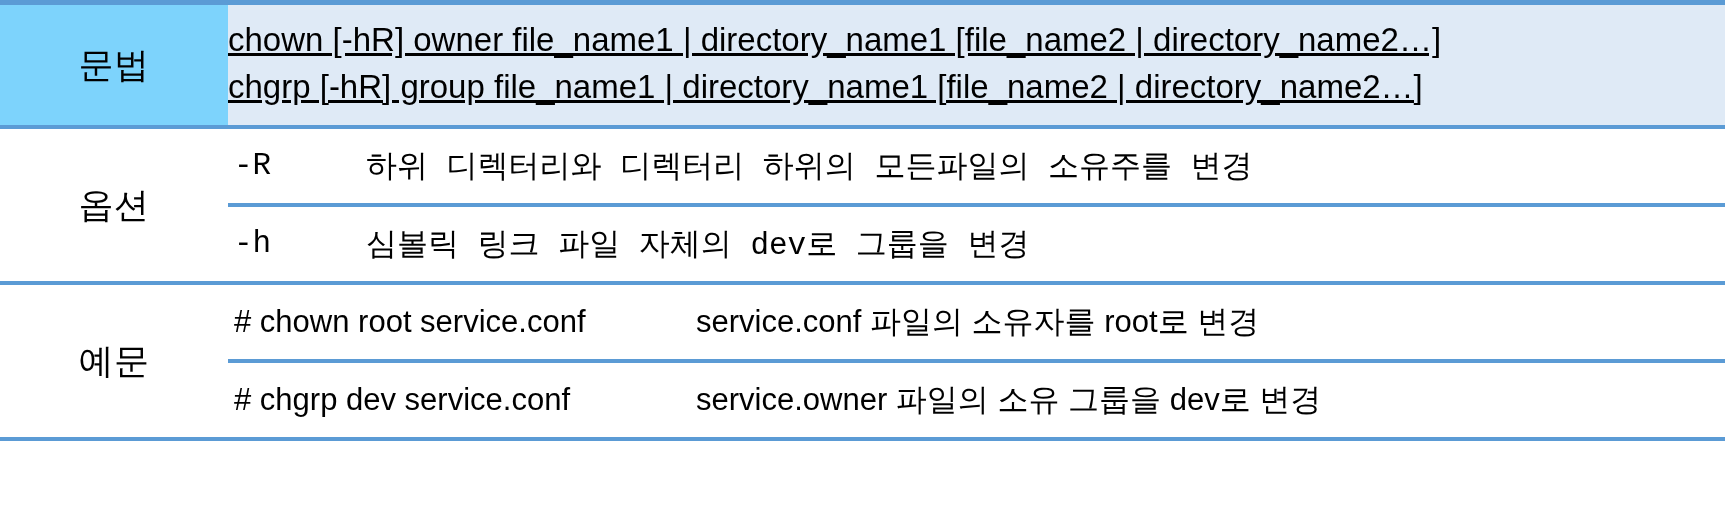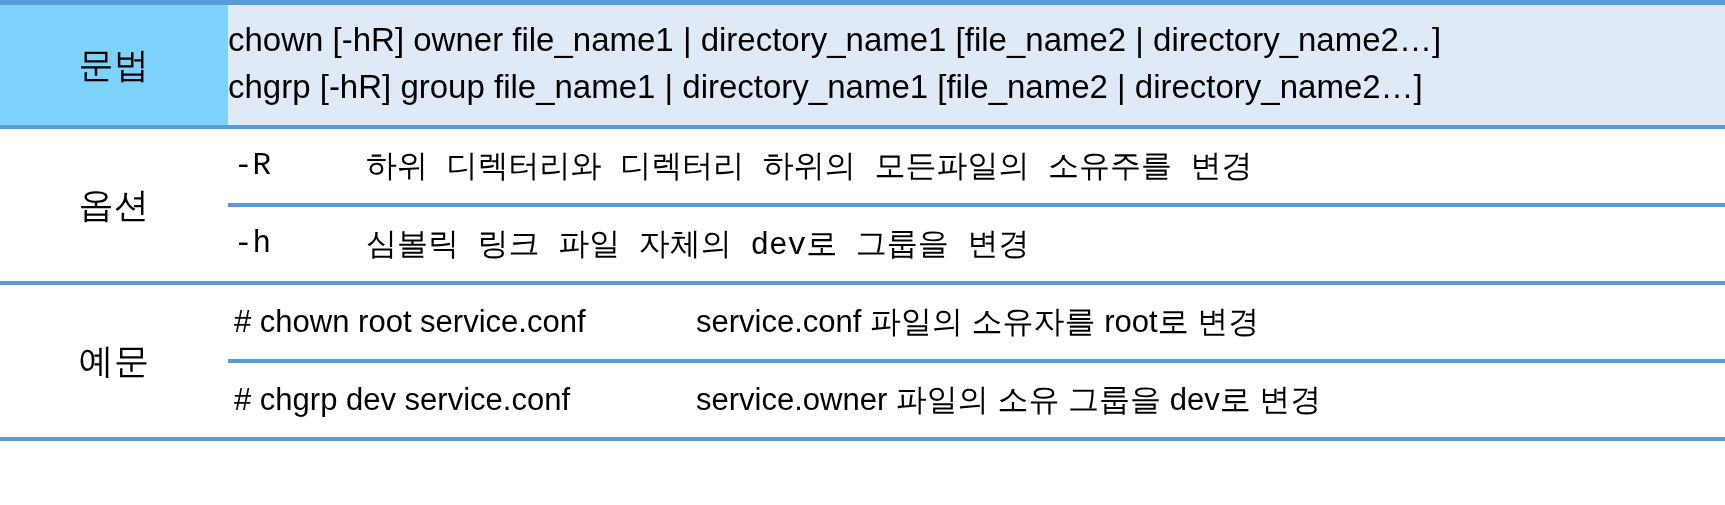--- a/index.html
+++ b/index.html
@@ -65,20 +65,21 @@
     text-align: center;
   }
   .syntax-lines {
     font-size: 33px;
     line-height: 1.42;
     padding: 12px 0 14px 0;
     white-space: nowrap;
   }
   .syntax-line {
     display: block;
+    text-decoration: underline;
   }
 
   
   .opt-flag {
     display: inline-block;
     width: 132px;
     font-size: 31px;
     vertical-align: middle;
   }
   .opt-desc {

